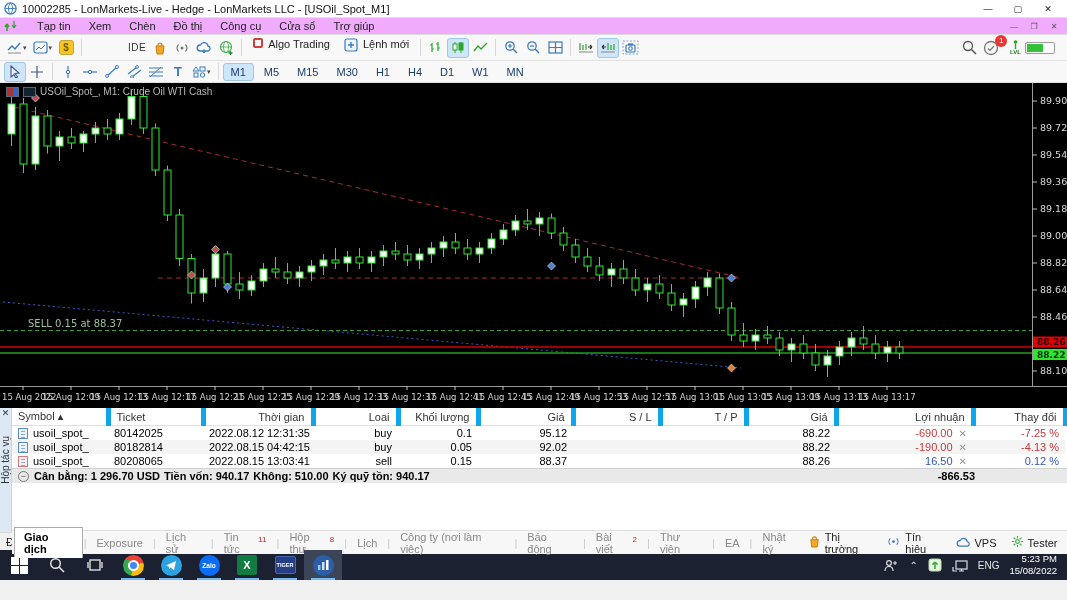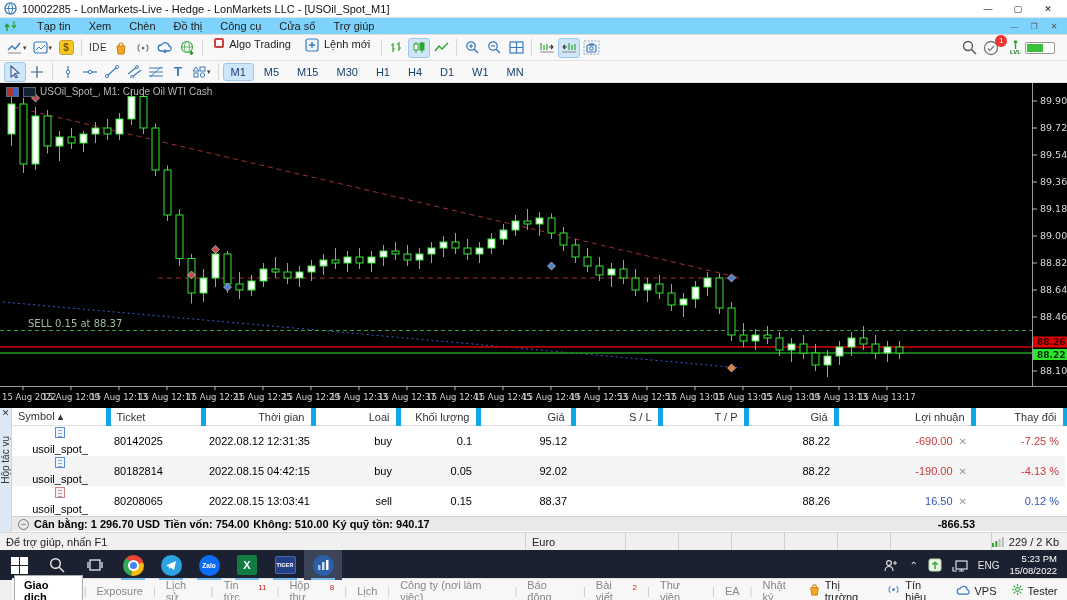--- a/index.html
+++ b/index.html
@@ -7,21 +7,21 @@
   .app { position:relative; width:1067px; height:600px; background:#f0f0f0; overflow:hidden; font-size:11px; color:#000; }
 
   
   .titlebar { height:18px; background:#ffffff; display:flex; align-items:center; padding:0 4px; border-bottom:1px solid #e3e3e3; }
   .titlebar .appico { width:13px; height:13px; margin-right:5px; }
   .titlebar .ttext { flex:1; font-size:11px; color:#111; white-space:nowrap; }
   .wbtns { display:flex; }
   .wbtn { width:30px; height:17px; display:flex; align-items:center; justify-content:center; font-size:9px; color:#222; }
 
   
-  .menubar { height:17px; background:#7dd3fc; display:flex; align-items:center; padding:0 4px; border-bottom:1px solid #ddd; }
+  .menubar { height:17px; background:#f0abfc; display:flex; align-items:center; padding:0 4px; border-bottom:1px solid #ddd; }
   .menubar .mticon { width:16px; height:12px; margin-right:8px; }
   .menu-item { padding:0 9px; font-size:11px; color:#222; cursor:default; }
   .mdi-controls { margin-left:auto; display:flex; gap:2px; }
   .mdi-btn { width:18px; height:13px; display:flex; align-items:center; justify-content:center; font-size:8px; color:#555; }
 
   
   .toolbar { background:#f8f8f8; display:flex; align-items:center; padding:0 4px; border-bottom:1px solid #e2e2e2; }
   .toolbar1 { height:26px; }
   .toolbar2 { height:22px; }
   .ticon { height:20px; min-width:22px; padding:0 2px; display:flex; align-items:center; justify-content:center; border-radius:3px; border:1px solid transparent; }
@@ -61,21 +61,21 @@
   .tb-vlabel { writing-mode:vertical-rl; transform:rotate(180deg); font-size:10px; color:#333; margin-top:14px; }
   .tb-main { flex:1; display:flex; flex-direction:column; }
   table.pos { border-collapse:collapse; width:100%; table-layout:fixed; }
   table.pos th { font-weight:normal; color:#333; font-size:11px; padding:2px 6px; border-bottom:1px solid #e0e0e0; border-right:5px solid #0ea5e9; white-space:nowrap; overflow:hidden; }
   table.pos td { font-size:11px; padding:1px 6px; white-space:nowrap; overflow:hidden; }
   tr.zebra { background:#f4f4f4; }
   .ralign { text-align:right; }
   .lalign { text-align:left; }
   .neg { color:#c83a3a; } .pos-val { color:#3355bb; }
   .closex { color:#999; font-size:10px; margin-left:6px; }
-  .symcell { display:flex; align-items:center; gap:5px;flex-direction:column; }
+  .symcell { display:flex; align-items:center; gap:5px; }
   .symico { width:10px; height:11px; border:1px solid #5b8bd0; background:#eef4fb; position:relative; flex:0 0 auto; }
   .symico.sell { border-color:#d07b7b; background:#fbeeee; }
   .symico::before { content:""; position:absolute; left:2px; right:2px; top:2px; height:1px; background:#89a9d6; box-shadow:0 3px 0 #89a9d6, 0 6px 0 #89a9d6; }
   .summary { background:#e9e9e9; border-top:1px solid #d0d0d0; display:flex; align-items:center; font-weight:bold; font-size:11px; padding:1px 0; }
   .summary .minus { width:11px; height:11px; border:1px solid #777; border-radius:50%; display:flex; align-items:center; justify-content:center; font-size:9px; color:#555; margin:0 5px 0 6px; font-weight:normal; }
   .sumseg { margin-right:4px;text-align:right; }
   .sumprofit { position:absolute; right:92px; font-weight:bold; }
   .tb-fill { flex:1; }
 
   
@@ -167,21 +167,21 @@
           <rect x="1" y="1" width="13" height="11" rx="2" fill="none" stroke="#3a7abf" stroke-width="1.2"></rect>
           <path d="M3 9l3-3 2 2 4-4" stroke="#3a7abf" stroke-width="1" fill="none"></path>
         </svg>
         <span class="darr">▾</span>
       </div>
     <div class="ticon">
         <div style="width:15px;height:15px;background:#f6c723;border:1px solid #caa23a;border-radius:3px;display:flex;align-items:center;justify-content:center;font-weight:bold;font-size:10px;color:#7a5c00;">$</div>
       </div>
     <div class="vsep"></div>
     <div class="ticon">
-        <span style="font-size:10px;color:#333;letter-spacing:.5px;">IDE</span>
+        <span style="font-size:10px;color:#333;letter-spacing:.5px;margin-left:39px;">IDE</span>
       </div>
     <div class="ticon">
         <svg width="14" height="14" viewBox="0 0 14 14">
           <path d="M3 5h8l-1 8H4z" fill="#f5a623" stroke="#c77f14" stroke-width="1"></path>
           <path d="M5 5V4a2 2 0 0 1 4 0v1" fill="none" stroke="#c77f14" stroke-width="1.2"></path>
         </svg>
       </div>
     <div class="ticon">
         <svg width="16" height="12" viewBox="0 0 16 12">
           <circle cx="8" cy="6" r="1.5" fill="#777"></circle>
@@ -706,21 +706,21 @@
               <td class="ralign"></td>
               <td class="ralign">88.26</td>
               <td class="ralign"><span class="pos-val">16.50</span><span class="closex">✕</span></td>
               <td class="ralign"><span class="pos-val">0.12 %</span></td>
             </tr>
           </tbody>
       </table>
       <div class="summary">
         <span class="minus">−</span>
         <span class="sumseg">Cân bằng: 1 296.70 USD</span>
-        <span class="sumseg">Tiền vốn: 754.00</span>
+        <span class="sumseg">Tiền vốn: 940.17</span>
         <span class="sumseg">Không: 510.00</span>
         <span class="sumseg">Ký quỹ tồn: 940.17</span>
         <span class="sumprofit">-866.53</span>
       </div>
       <div class="tb-fill"></div>
       <div class="btabs" id="btabs">
           <div class="btab active">
             <span>Giao dịch</span>
           </div>
           <span style="color: rgb(204, 204, 204); margin: 0px 1px;">|</span>

